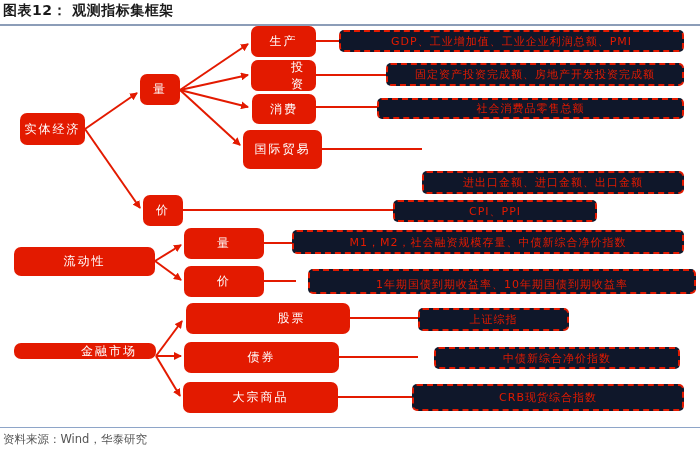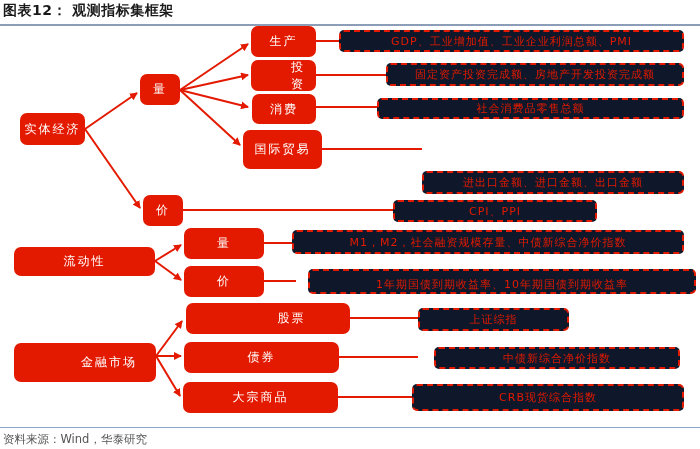--- a/index.html
+++ b/index.html
@@ -53,21 +53,21 @@
     <line x1="338" y1="397" x2="412" y2="397"></line>
   </g>
 </svg>
 
 <div class="box" style="left:20px;top:113px;width:65px;height:32px;">
     <span>实体经济</span>
   </div>
 <div class="box" style="left:14px;top:247px;width:141px;height:29px;">
     <span>流动性</span>
   </div>
-<div class="box" style="left:14px;top:343px;width:142px;height:39px;padding-left:48px;">
+<div class="box" style="left:14px;top:343px;width:142px;height:16px;padding-left:48px;">
     <span>金融市场</span>
   </div>
 
 <div class="box" style="left:140px;top:74px;width:40px;height:31px;">
     <span>量</span>
   </div>
 <div class="box" style="left:143px;top:195px;width:40px;height:31px;">
     <span>价</span>
   </div>
 <div class="box" style="left:184px;top:228px;width:80px;height:31px;">

